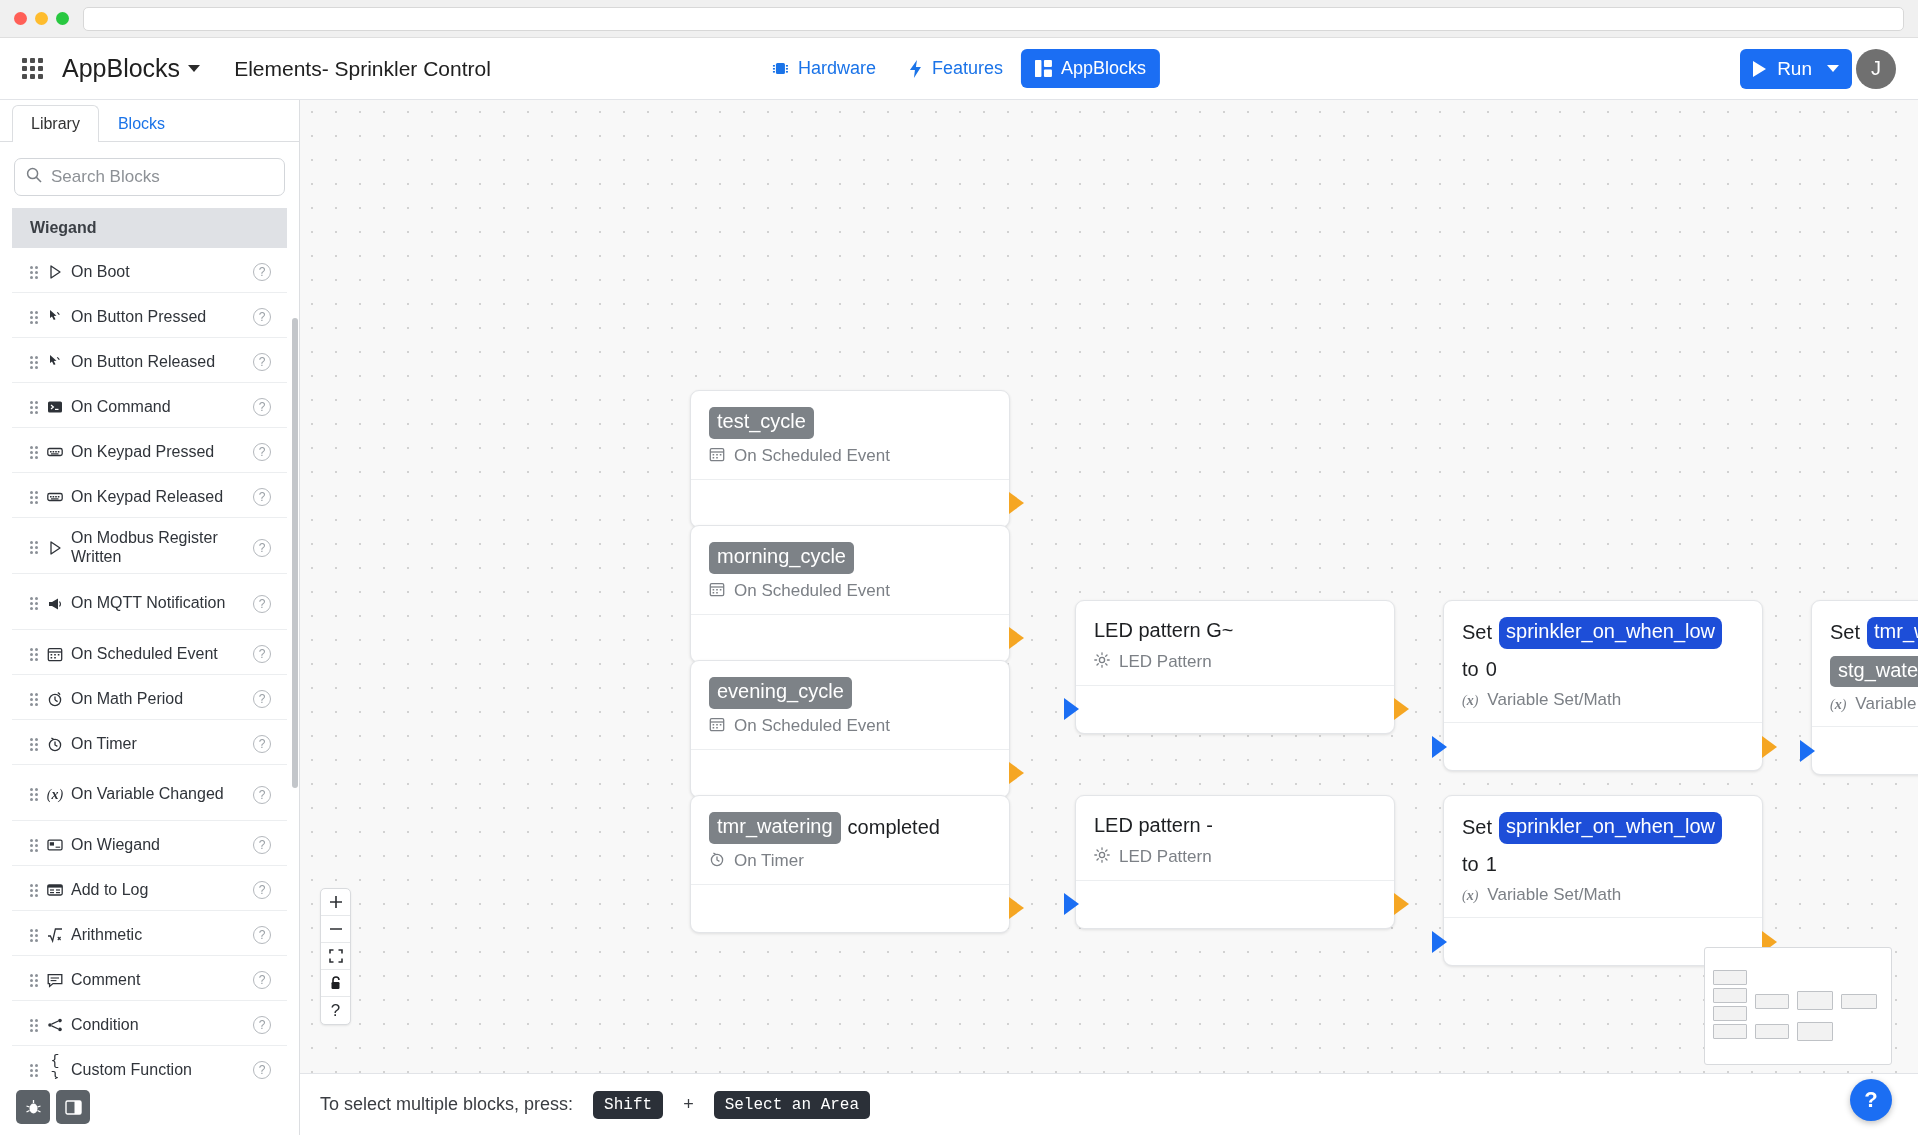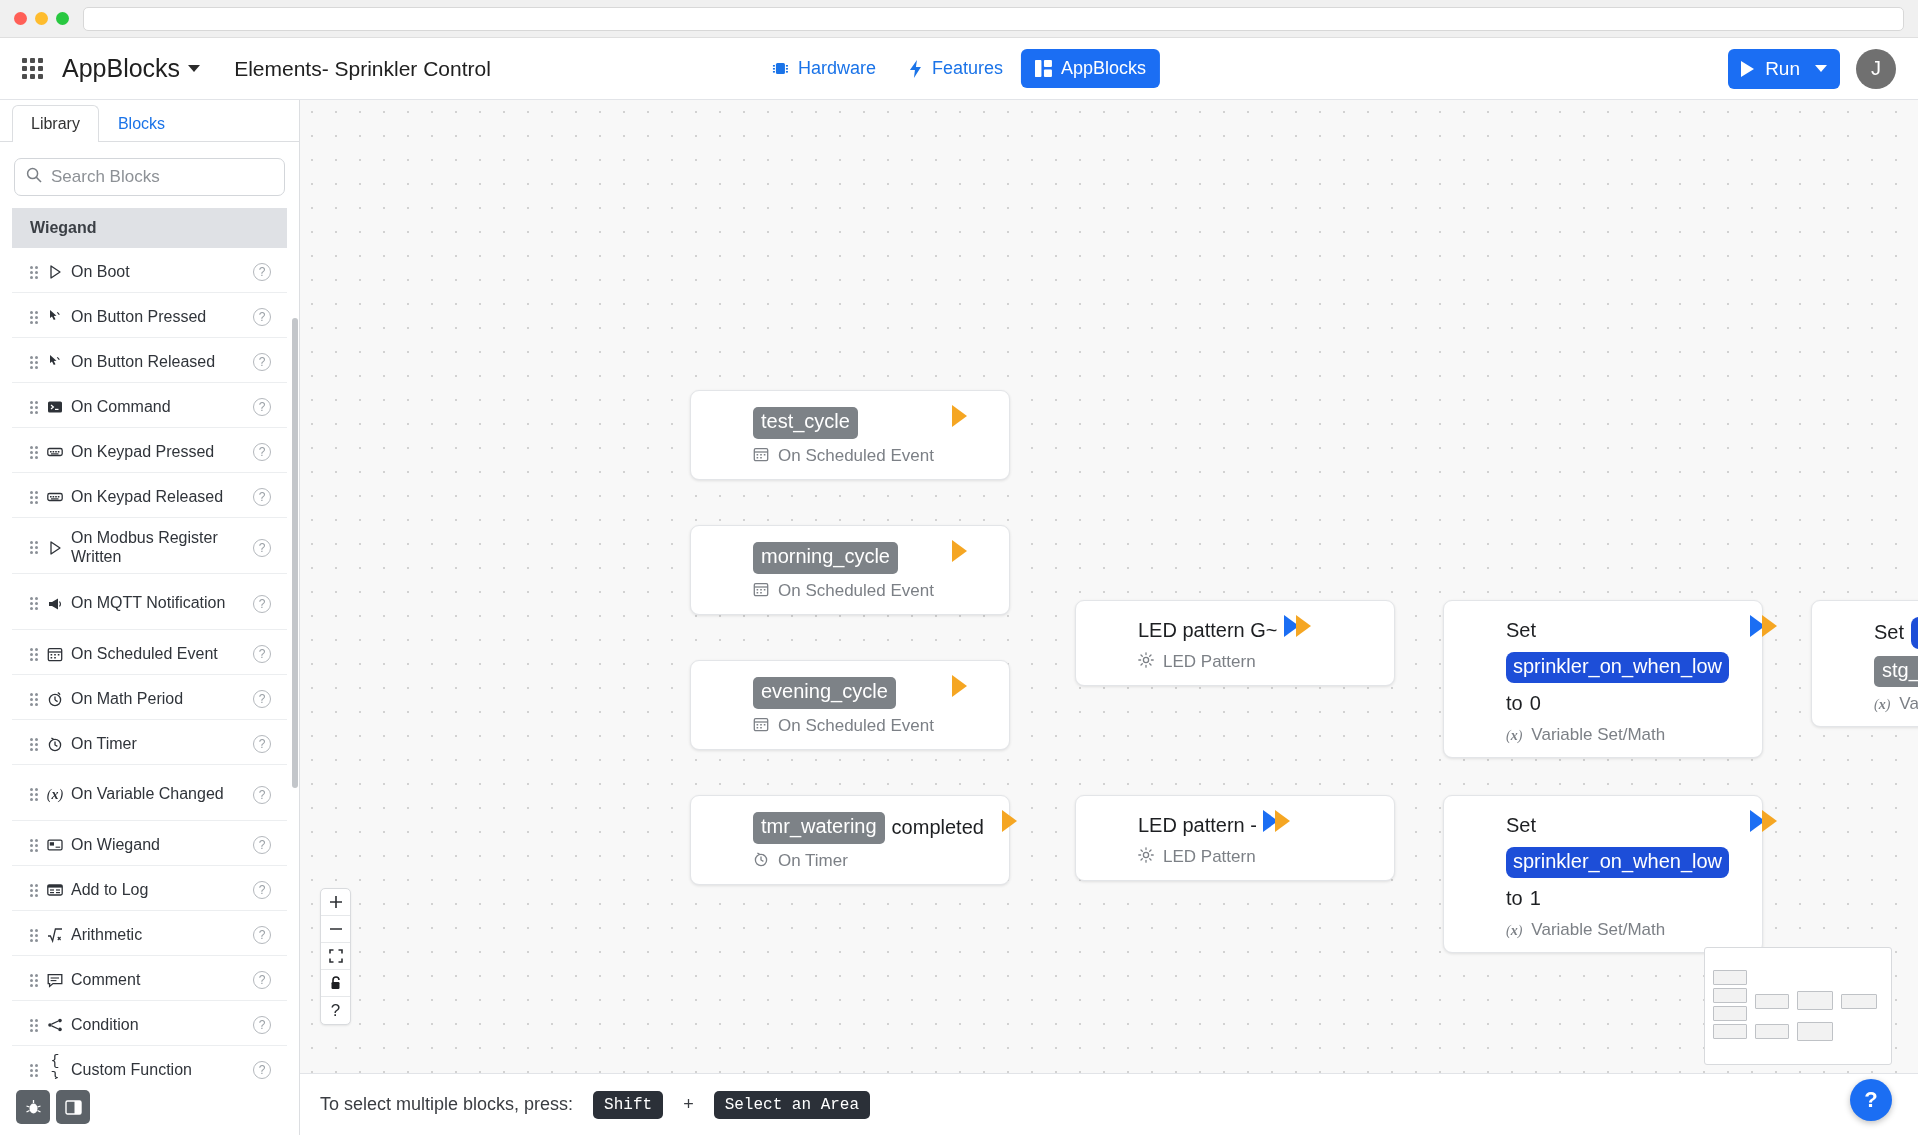--- a/index.html
+++ b/index.html
@@ -54,21 +54,21 @@
     position: absolute; left: 50%; transform: translateX(-50%);
     display: flex; align-items: center; gap: 4px;
   }
   .navtab {
     display: flex; align-items: center; gap: 9px;
     padding: 9px 14px; border-radius: 6px;
     font-size: 18px; color: #1a73e8; cursor: pointer; white-space: nowrap;
   }
   .navtab.active { background: #1b6ef3; color: #fff; }
   .chip-icon { display: inline-flex; align-items: center; }
-  .runwrap { margin-left: auto; display: flex; align-items: center; gap: 16px; }
+  .runwrap { margin-left: auto; display: flex; align-items: center; gap: 4px; }
   .runbtn {
     background: #1b6ef3; color: #fff; border: none; border-radius: 6px;
     height: 40px; padding: 0 13px; display: flex; align-items: center;
     gap: 11px; font-size: 19px; cursor: pointer; font-family: inherit;
   }
   .play-tri {
     width: 0; height: 0; border-left: 13px solid #fff;
     border-top: 8px solid transparent; border-bottom: 8px solid transparent;
   }
   .run-caret {
@@ -158,21 +158,21 @@
 
   
   .canvas {
     flex: 1; position: relative; background: #f8f8f8;
     background-image: radial-gradient(circle, #d2d2d2 1.1px, transparent 1.1px);
     background-size: 24px 24px; overflow: hidden;
   }
   .node {
     position: absolute; background: #fff; border: 1px solid #e3e5e8;
     border-radius: 9px; box-shadow: 0 1px 3px rgba(0,0,0,.10);
-    display: flex; flex-direction: row; padding-left: 44px;
+    display: flex; flex-direction: column;
   }
   .node-body { padding: 16px 18px 12px; }
   .node-title {
     font-size: 20px; color: #1d1f22; line-height: 1.38;
     display: flex; flex-wrap: wrap; align-items: center; gap: 7px;
   }
   .pill-gray {
     background: #7d8287; color: #fff; border-radius: 5px;
     padding: 1px 8px 3px; font-size: 20px; display: inline-block;
   }

